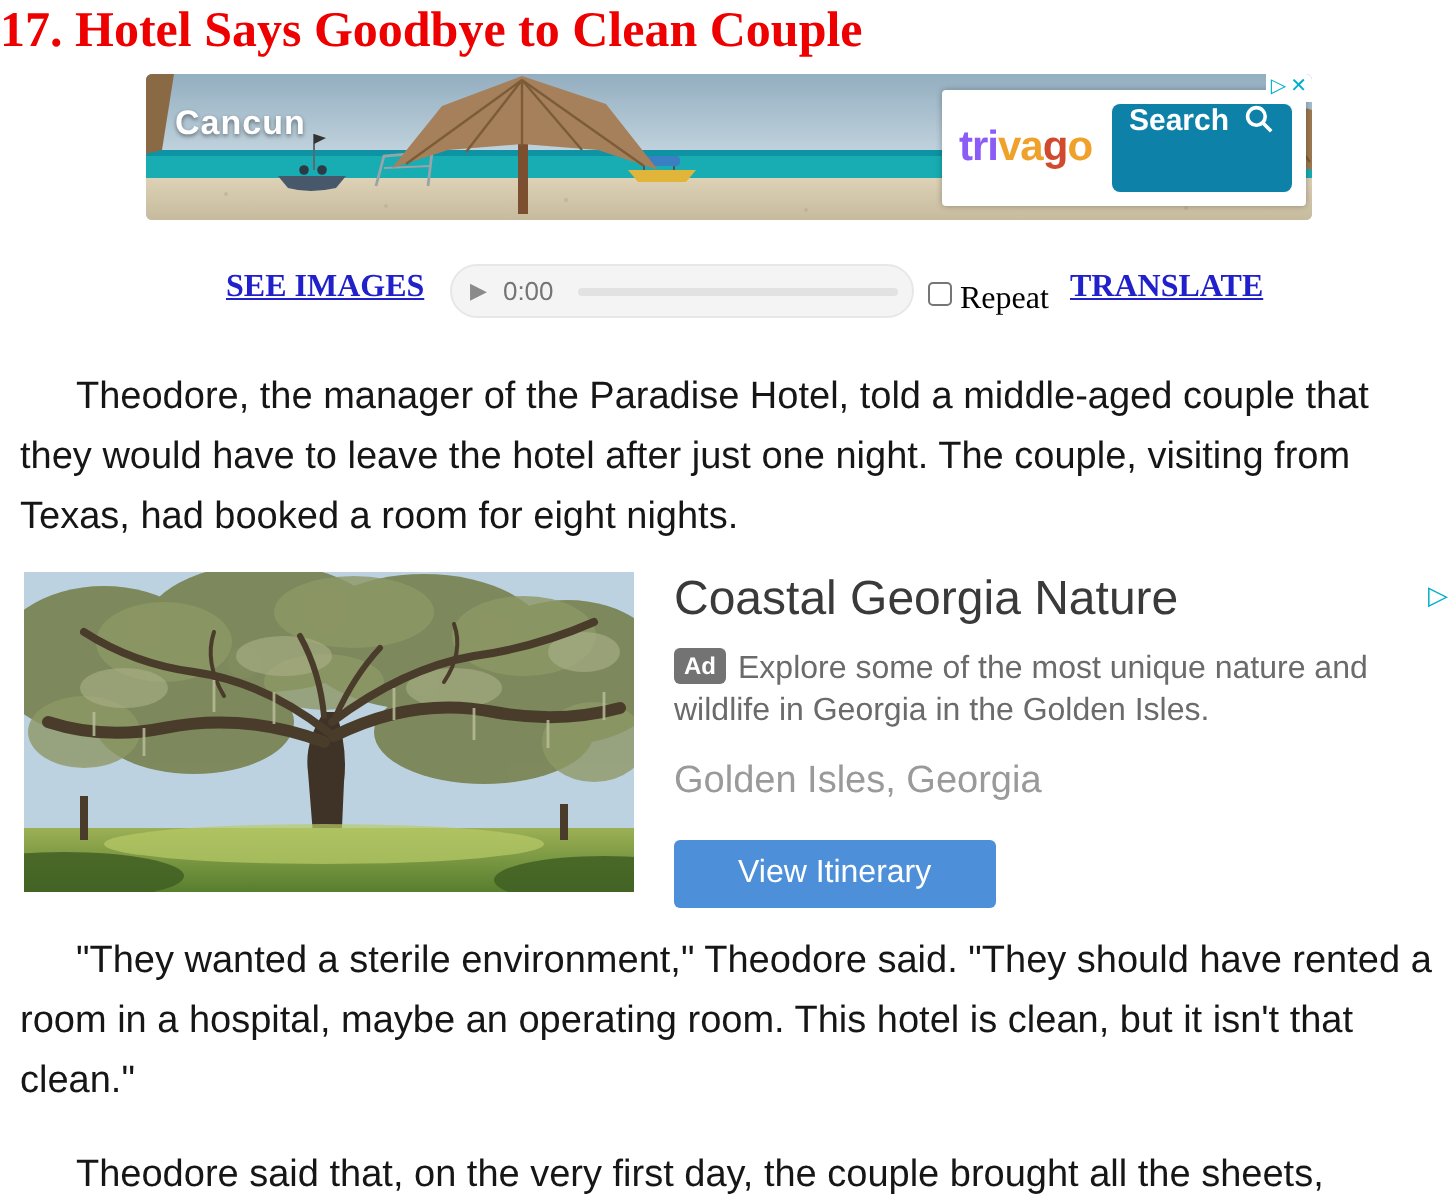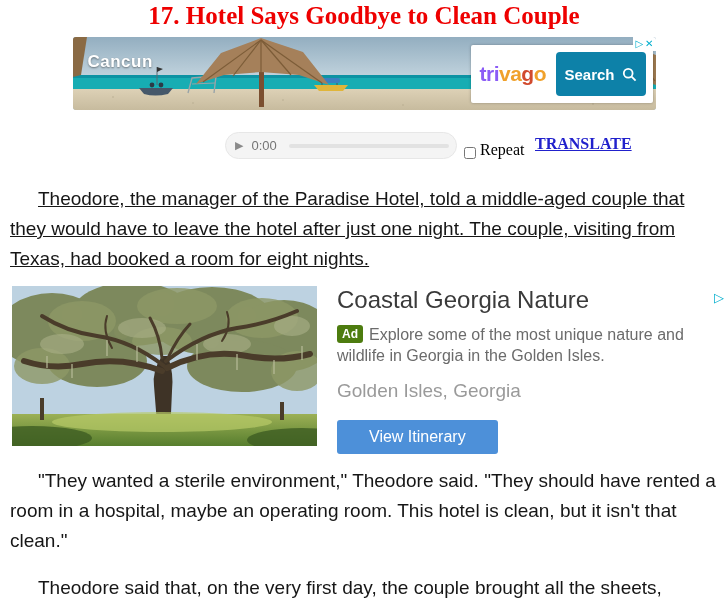--- a/index.html
+++ b/index.html
@@ -3,21 +3,21 @@
 <meta charset="utf-8">
 <style>
   * { margin:0; padding:0; box-sizing:border-box; }
   html,body { width:728px; height:600px; overflow:hidden; background:#fff; }
   body { font-family:"Liberation Sans", sans-serif; position:relative; }
 
   
   .page-title {
     font-family:"Liberation Serif", serif;
     font-weight:bold; font-size:25px; color:#ee0000;
-    text-align:center; margin-top:2px;
+    text-align:left; margin-top:2px;
   }
 
   
   .banner {
     position:relative; width:583px; height:73px;
     margin:7px auto 0; border-radius:3px; overflow:hidden;
     cursor:pointer; background:#a9c0ce;
   }
   .banner svg.scene { position:absolute; left:0; top:0; }
   .banner .cancun {
@@ -32,21 +32,21 @@
   .trivago-logo {
     position:absolute; left:9px; top:17px;
     font-size:21px; font-weight:bold; letter-spacing:-0.5px;
   }
   .tl-tri { color:#8b5cf6; } .tl-va { color:#f0a12b; }
   .tl-g { color:#d14a2e; } .tl-o { color:#f0a12b; }
   .search-btn {
     position:absolute; right:7px; top:7px; width:90px; height:44px;
     background:#0d81a8; border:none; border-radius:4px;
     color:#fff; font-size:15px; font-weight:bold;
-    display:flex; align-items:center; justify-content:center; gap:7px;
+    display:flex; justify-content:center; gap:7px;
     font-family:"Liberation Sans", sans-serif; cursor:pointer;
   }
   .adchoices-box {
     position:absolute; top:0; right:0; height:14px;
     background:#fff; padding:0 2px; display:flex; align-items:center; gap:2px;
     border-bottom-left-radius:2px;
   }
   .adchoices-box span { color:#00aecd; font-size:10px; line-height:12px; cursor:pointer; }
 
   
@@ -62,41 +62,41 @@
     position:absolute; left:225px; top:0; width:232px; height:27px;
     background:#f4f4f4; border:1px solid #e7e7e7; border-radius:14px;
     display:flex; align-items:center;
   }
   .play-btn { margin-left:9px; color:#8a8a8a; font-size:11px; cursor:pointer; background:none; border:none; }
   .time { margin-left:8px; color:#757575; font-size:13px; }
   .track {
     margin-left:12px; width:160px; height:4px;
     background:#e2e2e2; border-radius:2px; cursor:pointer;
   }
-  .repeat-group { position:absolute; left:464px; top:9px; display:flex; align-items:flex-end; }
+  .repeat-group { position:absolute; left:464px; top:9px; display:flex; align-items:flex-start; }
   .repeat-group input { width:12px; height:12px; cursor:pointer; }
   .repeat-label { font-family:"Liberation Serif", serif; font-size:16px; color:#000; margin-left:4px; }
 
   
   .story-p {
     padding:0 10px; font-size:19px; line-height:30px; color:#161616;
     text-indent:28px;
   }
-  .p1 { margin-top:20px;text-decoration:underline; }
+  .p1 { margin-top:20px; }
   .p2 { margin-top:20px; }
   .p3 { margin-top:17px; }
 
   
   .native-ad { position:relative; margin:12px 0 0 12px; height:160px; display:flex; }
   .ad-image { width:305px; height:160px; flex:none; cursor:pointer; }
   .ad-body { margin-left:20px; padding-top:2px; width:370px; }
   .ad-title { font-size:24px; font-weight:400; color:#3a3a3a; line-height:24px; cursor:pointer; }
   .ad-desc { margin-top:12px; font-size:16px; line-height:21px; color:#6b6b6b; }
   .ad-badge {
-    display:inline-block; background:#4d7c0f; color:#fff;
+    display:inline-block; background:#737373; color:#fff;
     font-size:12px; font-weight:bold; line-height:16px;
     padding:1px 5px; border-radius:3px; margin-right:6px;
     vertical-align:2px;
   }
   .ad-location { margin-top:14px; font-size:19px; color:#9a9a9a; }
   .ad-cta {
     margin-top:18px; background:#4d90d9; color:#fff; border:none;
     font-size:16px; padding:8px 32px; border-radius:3px; cursor:pointer;
     font-family:"Liberation Sans", sans-serif;
   }
@@ -180,20 +180,21 @@
       </svg>
     </button>
   </div>
   <div class="adchoices-box">
     <span>▷</span>
     <span>✕</span>
   </div>
 </div>
 
 <div class="toolbar">
+  <a class="tb-link see-images">SEE IMAGES</a>
   <div class="player">
     <button class="play-btn">▶</button>
     <span class="time">0:00</span>
     <div class="track"></div>
   </div>
   <div class="repeat-group">
     <input type="checkbox" style="">
     <span class="repeat-label">Repeat</span>
   </div>
   <a class="tb-link translate">TRANSLATE</a>

